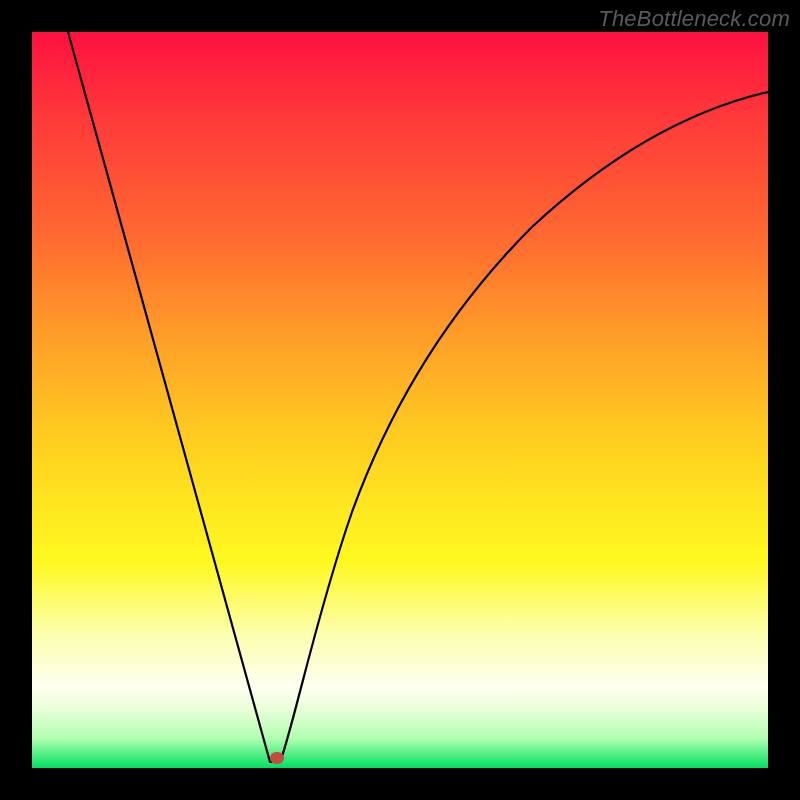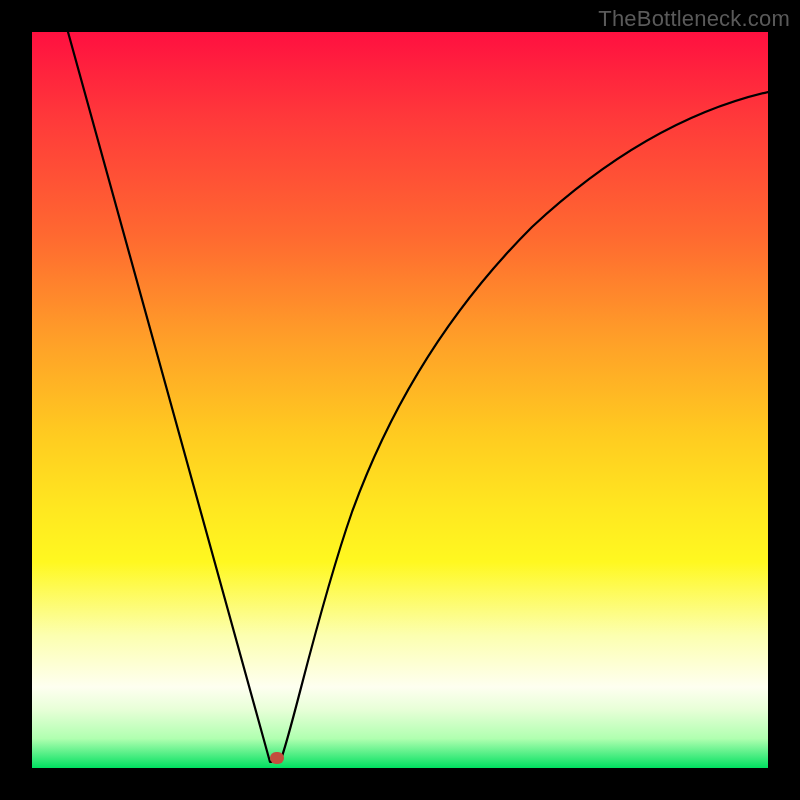--- a/index.html
+++ b/index.html
@@ -9,20 +9,21 @@
     height: 800px;
     background: #000;
     font-family: Arial, Helvetica, sans-serif;
     overflow: hidden;
   }
   .frame {
     position: relative;
     width: 800px;
     height: 800px;
     background: #000;
+    font-style: italic;
   }
   .plot-area {
     position: absolute;
     left: 32px;
     top: 32px;
     width: 736px;
     height: 736px;
     background: linear-gradient(
       to bottom,
       #ff1040 0%,

